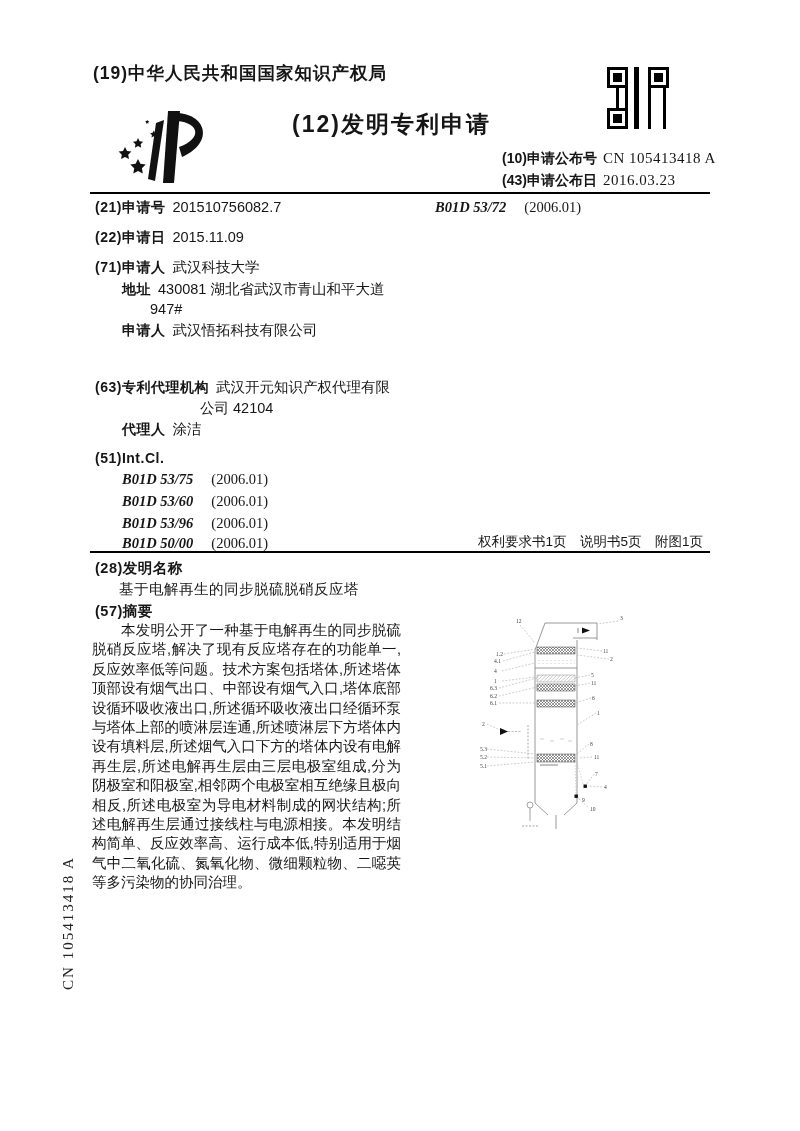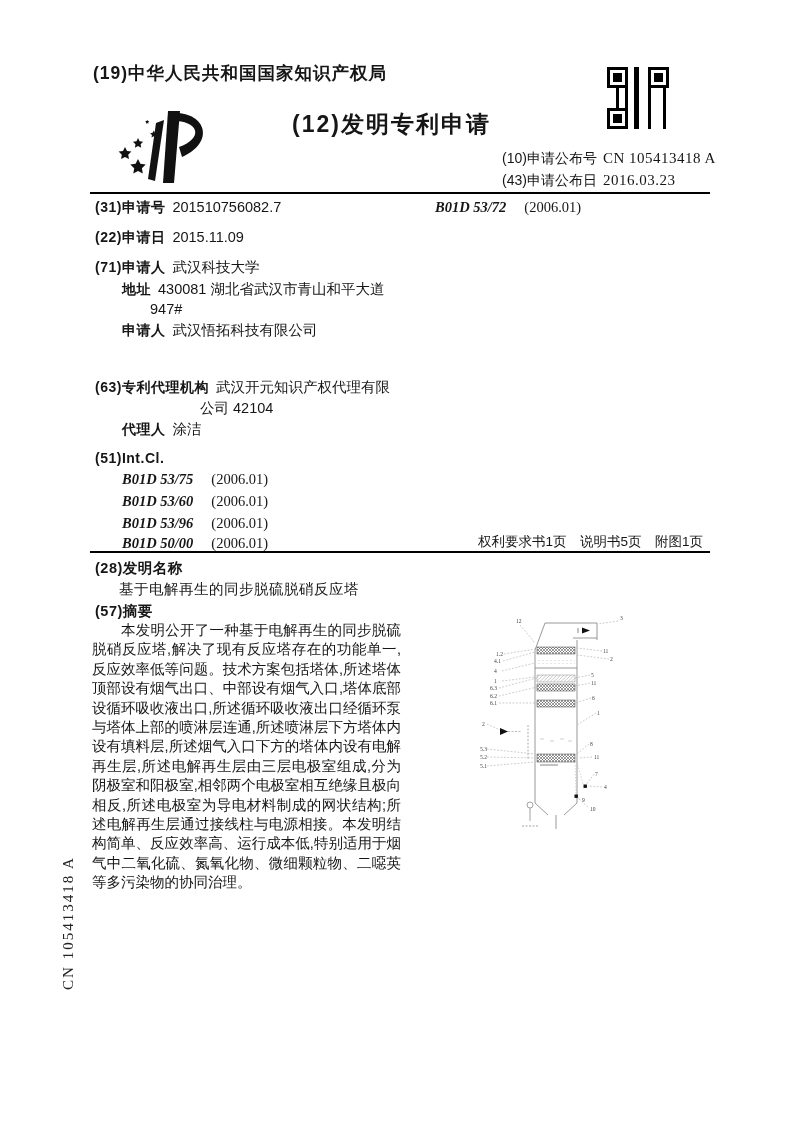--- a/index.html
+++ b/index.html
@@ -11,21 +11,21 @@
   }
   .abs { position:absolute; }
 
   .office { left:93px; top:61px; font-size:17.5px; font-weight:600; letter-spacing:1px;text-align:center; }
   .logo { left:112px; top:101px; width:106px; height:94px; }
   .doc-type { left:292px; top:109px; font-size:23px; font-weight:700; letter-spacing:2px; }
   .qr { left:607px; top:67px; width:62px; height:62px; }
   .qr svg { width:100%; height:100%; shape-rendering:crispEdges; }
 
   .pub-line { font-size:14px; white-space:nowrap; }
-  .pub-line .lbl { font-weight:400; margin-right:6px; }
+  .pub-line .lbl { font-weight:700; margin-right:6px; }
   .pub-line .val { font-family:"Liberation Serif", serif; font-size:15px; letter-spacing:0.5px; }
   .pub-num  { left:502px; top:150px; }
   .pub-date { left:502px; top:172px; }
 
   .hr { left:90px; width:620px; height:2px; background:#000; }
   .hr1 { top:192px; }
   .hr2 { top:551px; }
 
   .row { font-size:14px; white-space:nowrap; }
   .row .lbl { font-weight:600; margin-right:7px; letter-spacing:0.5px; }
@@ -181,21 +181,21 @@
   <div class="abs pub-line pub-num">
     <span class="lbl">(10)申请公布号</span><span class="val">CN 105413418 A</span>
   </div>
   <div class="abs pub-line pub-date">
     <span class="lbl">(43)申请公布日</span><span class="val">2016.03.23</span>
   </div>
 
   <div class="abs hr hr1"></div>
 
   <div class="abs row" style="top:199px;left:95px">
-    <span class="lbl">(31)申请号</span><span class="val">201510756082.7</span>
+    <span class="lbl">(21)申请号</span><span class="val">201510756082.7</span>
   </div>
   <div class="abs ipc" style="top:199px;left:435px">
     <span class="code">B01D 53/72</span><span>(2006.01)</span>
   </div>
 
   <div class="abs row" style="top:229px;left:95px">
     <span class="lbl">(22)申请日</span><span class="val">2015.11.09</span>
   </div>
 
   <div class="abs row" style="top:258px;left:95px">

